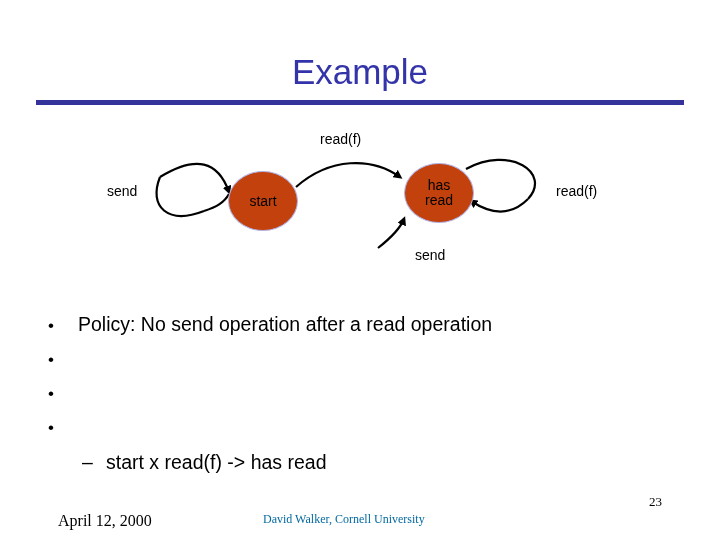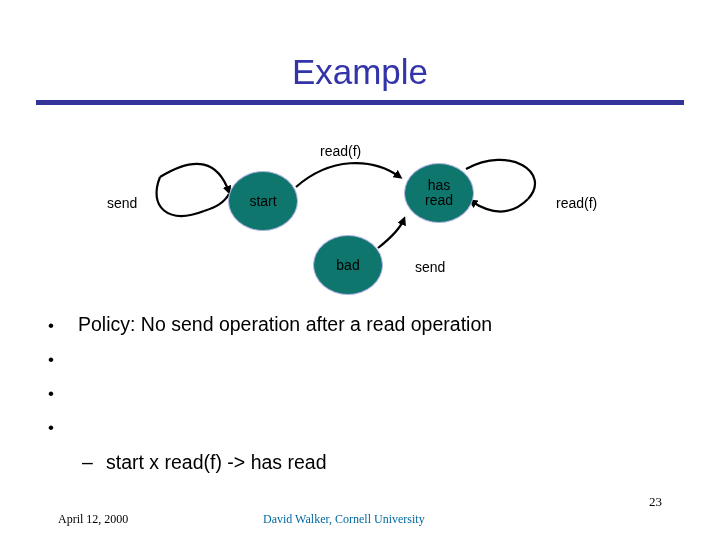--- a/index.html
+++ b/index.html
@@ -42,21 +42,21 @@
   
   .diagram {
     position: absolute;
     left: 0;
     top: 115px;
     width: 720px;
     height: 190px;
   }
   .node {
     position: absolute;
-    background: #0f766e;
+    background: #c2410c;
     border: 1px solid #b3b3e6;
     border-radius: 50%;
     color: #000000;
     font-size: 14px;
     display: flex;
     align-items: center;
     justify-content: center;
     text-align: center;
     line-height: 15px;
   }
@@ -76,21 +76,20 @@
     left: 313px;
     top: 120px;
     width: 68px;
     height: 58px;
   }
   .lbl {
     position: absolute;
     font-size: 14px;
     color: #000000;
     white-space: nowrap;
-    margin-top: 12px;
   }
   .lbl-readf-top {
     left: 320px;
     top: 16px;
   }
   .lbl-send {
     left: 107px;
     top: 68px;
   }
   .lbl-readf-right {
@@ -151,21 +150,21 @@
     right: 58px;
     top: 494px;
     font-size: 13px;
     color: #000000;
     font-family: "Liberation Serif", serif;
   }
   .footer-date {
     position: absolute;
     left: 58px;
     top: 512px;
-    font-size: 12px;
+    font-size: 16px;
     color: #000000;
     font-family: "Liberation Serif", serif;
   }
   .footer-author {
     position: absolute;
     left: 263px;
     top: 512px;
     font-size: 12px;
     color: #0369a1;
     font-family: "Liberation Serif", serif;
@@ -203,23 +202,20 @@
       <span>start</span>
     </div>
 
     <div class="node node-hasread">
       <span>
         <span>has</span><br>
         <span>read</span>
       </span>
     </div>
 
-    <div class="node node-bad">
-      <span>bad</span>
-    </div>
 
     <div class="lbl lbl-readf-top">read(f)</div>
     <div class="lbl lbl-send">send</div>
     <div class="lbl lbl-readf-right">read(f)</div>
     <div class="lbl lbl-send2">send</div>
   </div>
 
   <div class="bullets">
     <div class="bullet-row">
       <span class="bullet-mark">•</span>

